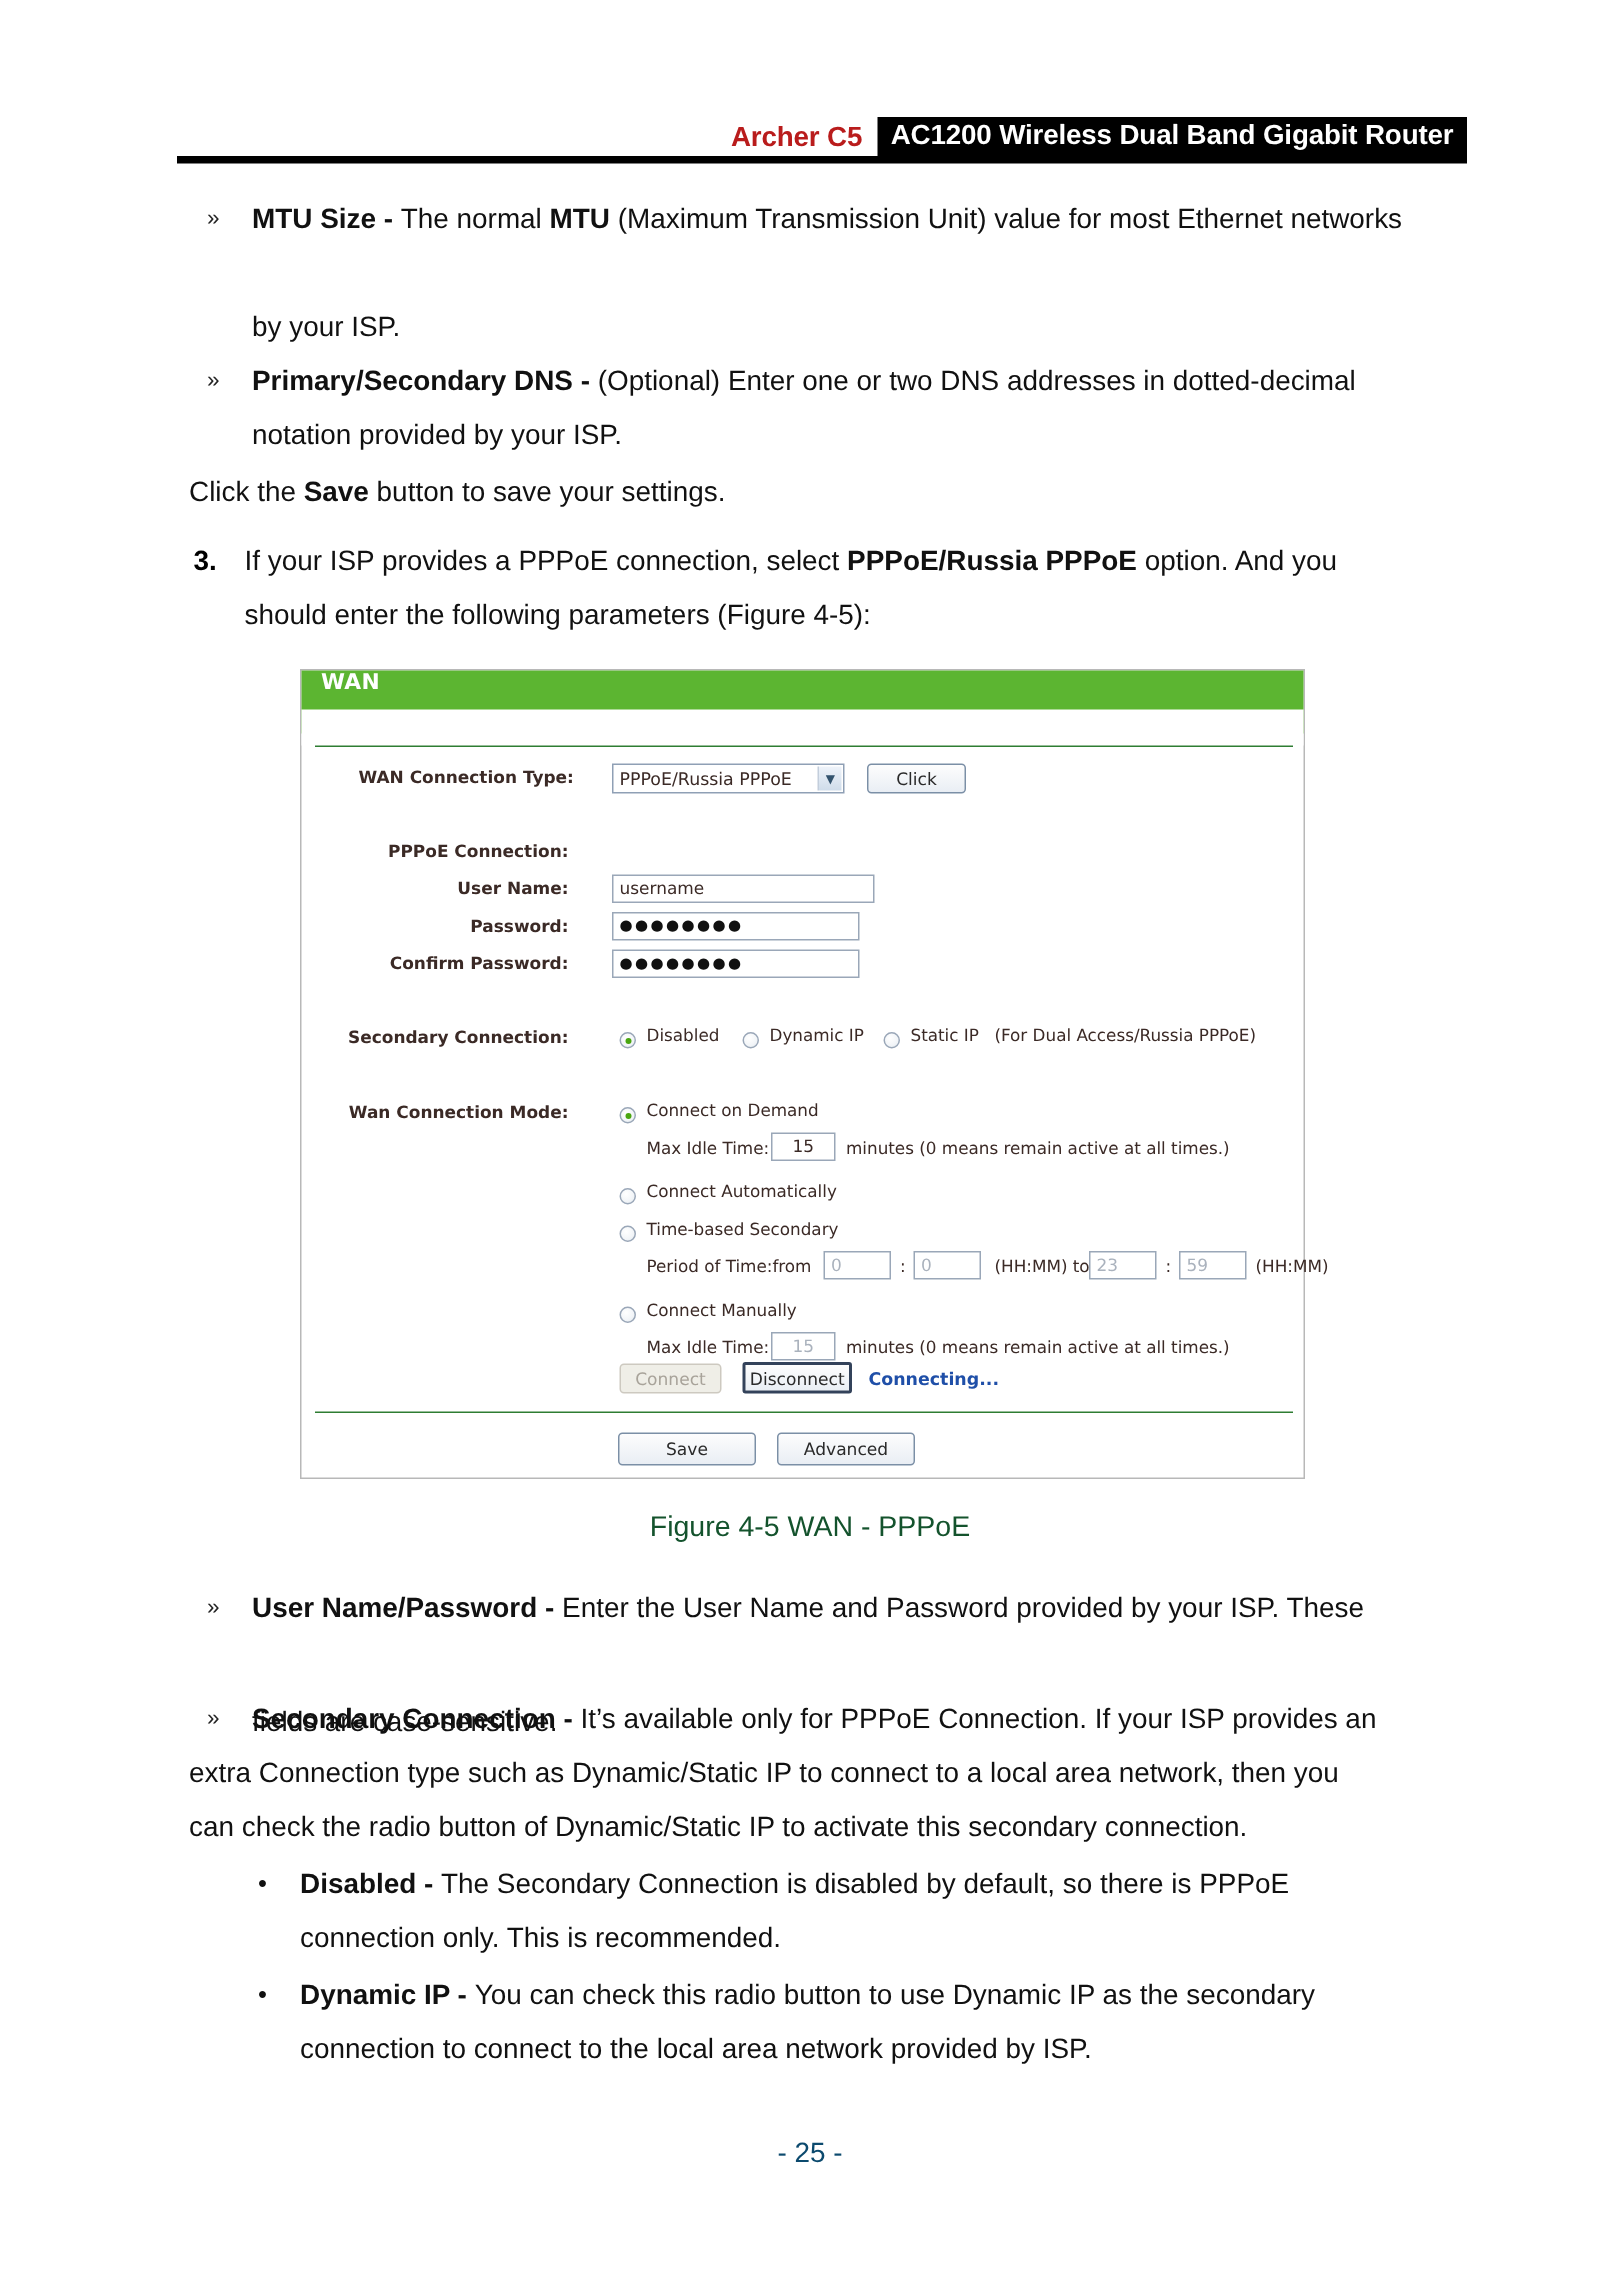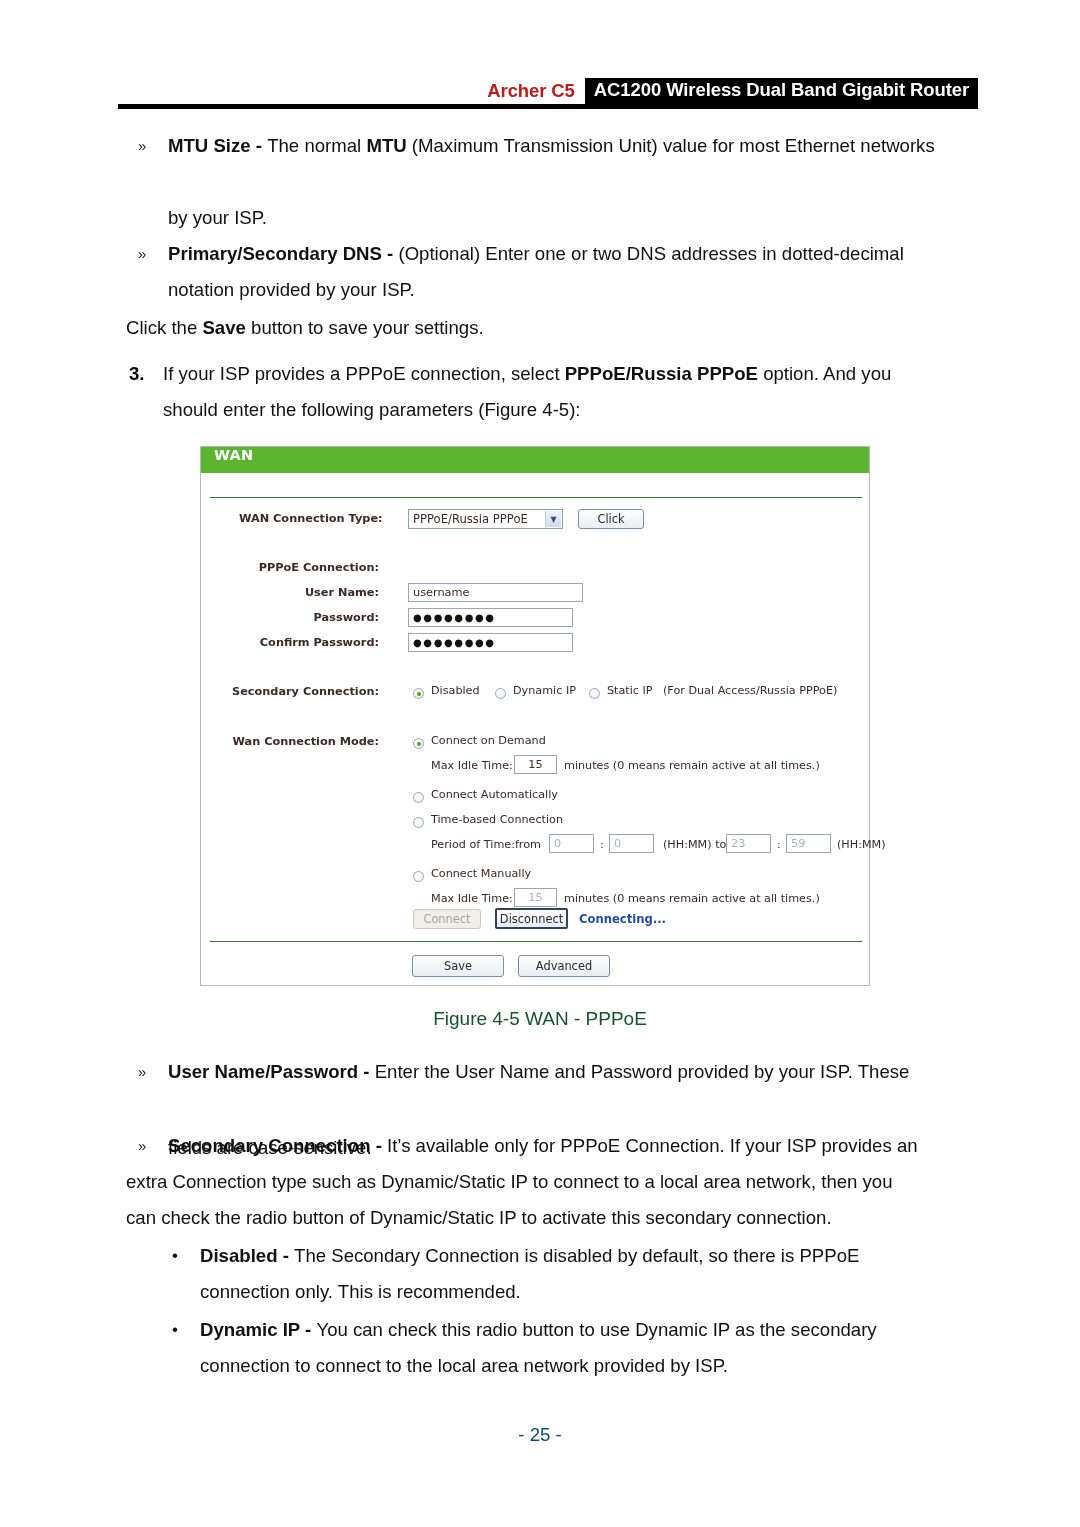--- a/index.html
+++ b/index.html
@@ -357,21 +357,21 @@
     <div class="plain" style="left:230px; top:312px;">Max Idle Time:</div>
     <div class="tf" style="left:313px; top:308px; width:43px; justify-content:center;">
         <span>15</span>
       </div>
     <div class="plain" style="left:363px; top:312px;">minutes (0 means remain active at all times.)</div>
 
     <div class="radio" style="left:212px; top:345px;"></div>
     <div class="plain" style="left:230px; top:341px;">Connect Automatically</div>
 
     <div class="radio" style="left:212px; top:370px;"></div>
-    <div class="plain" style="left:230px; top:366px;">Time-based Connection</div>
+    <div class="plain" style="left:230px; top:366px;">Time-based Secondary</div>
 
     <div class="plain" style="left:230px; top:391px;">Period of Time:from</div>
     <div class="tf dim" style="left:348px; top:387px; width:45px;">
         <span>0</span>
       </div>
     <div class="plain" style="left:399px; top:391px;">:</div>
     <div class="tf dim" style="left:408px; top:387px; width:45px;">
         <span>0</span>
       </div>
     <div class="plain" style="left:462px; top:391px;">(HH:MM) to</div>

